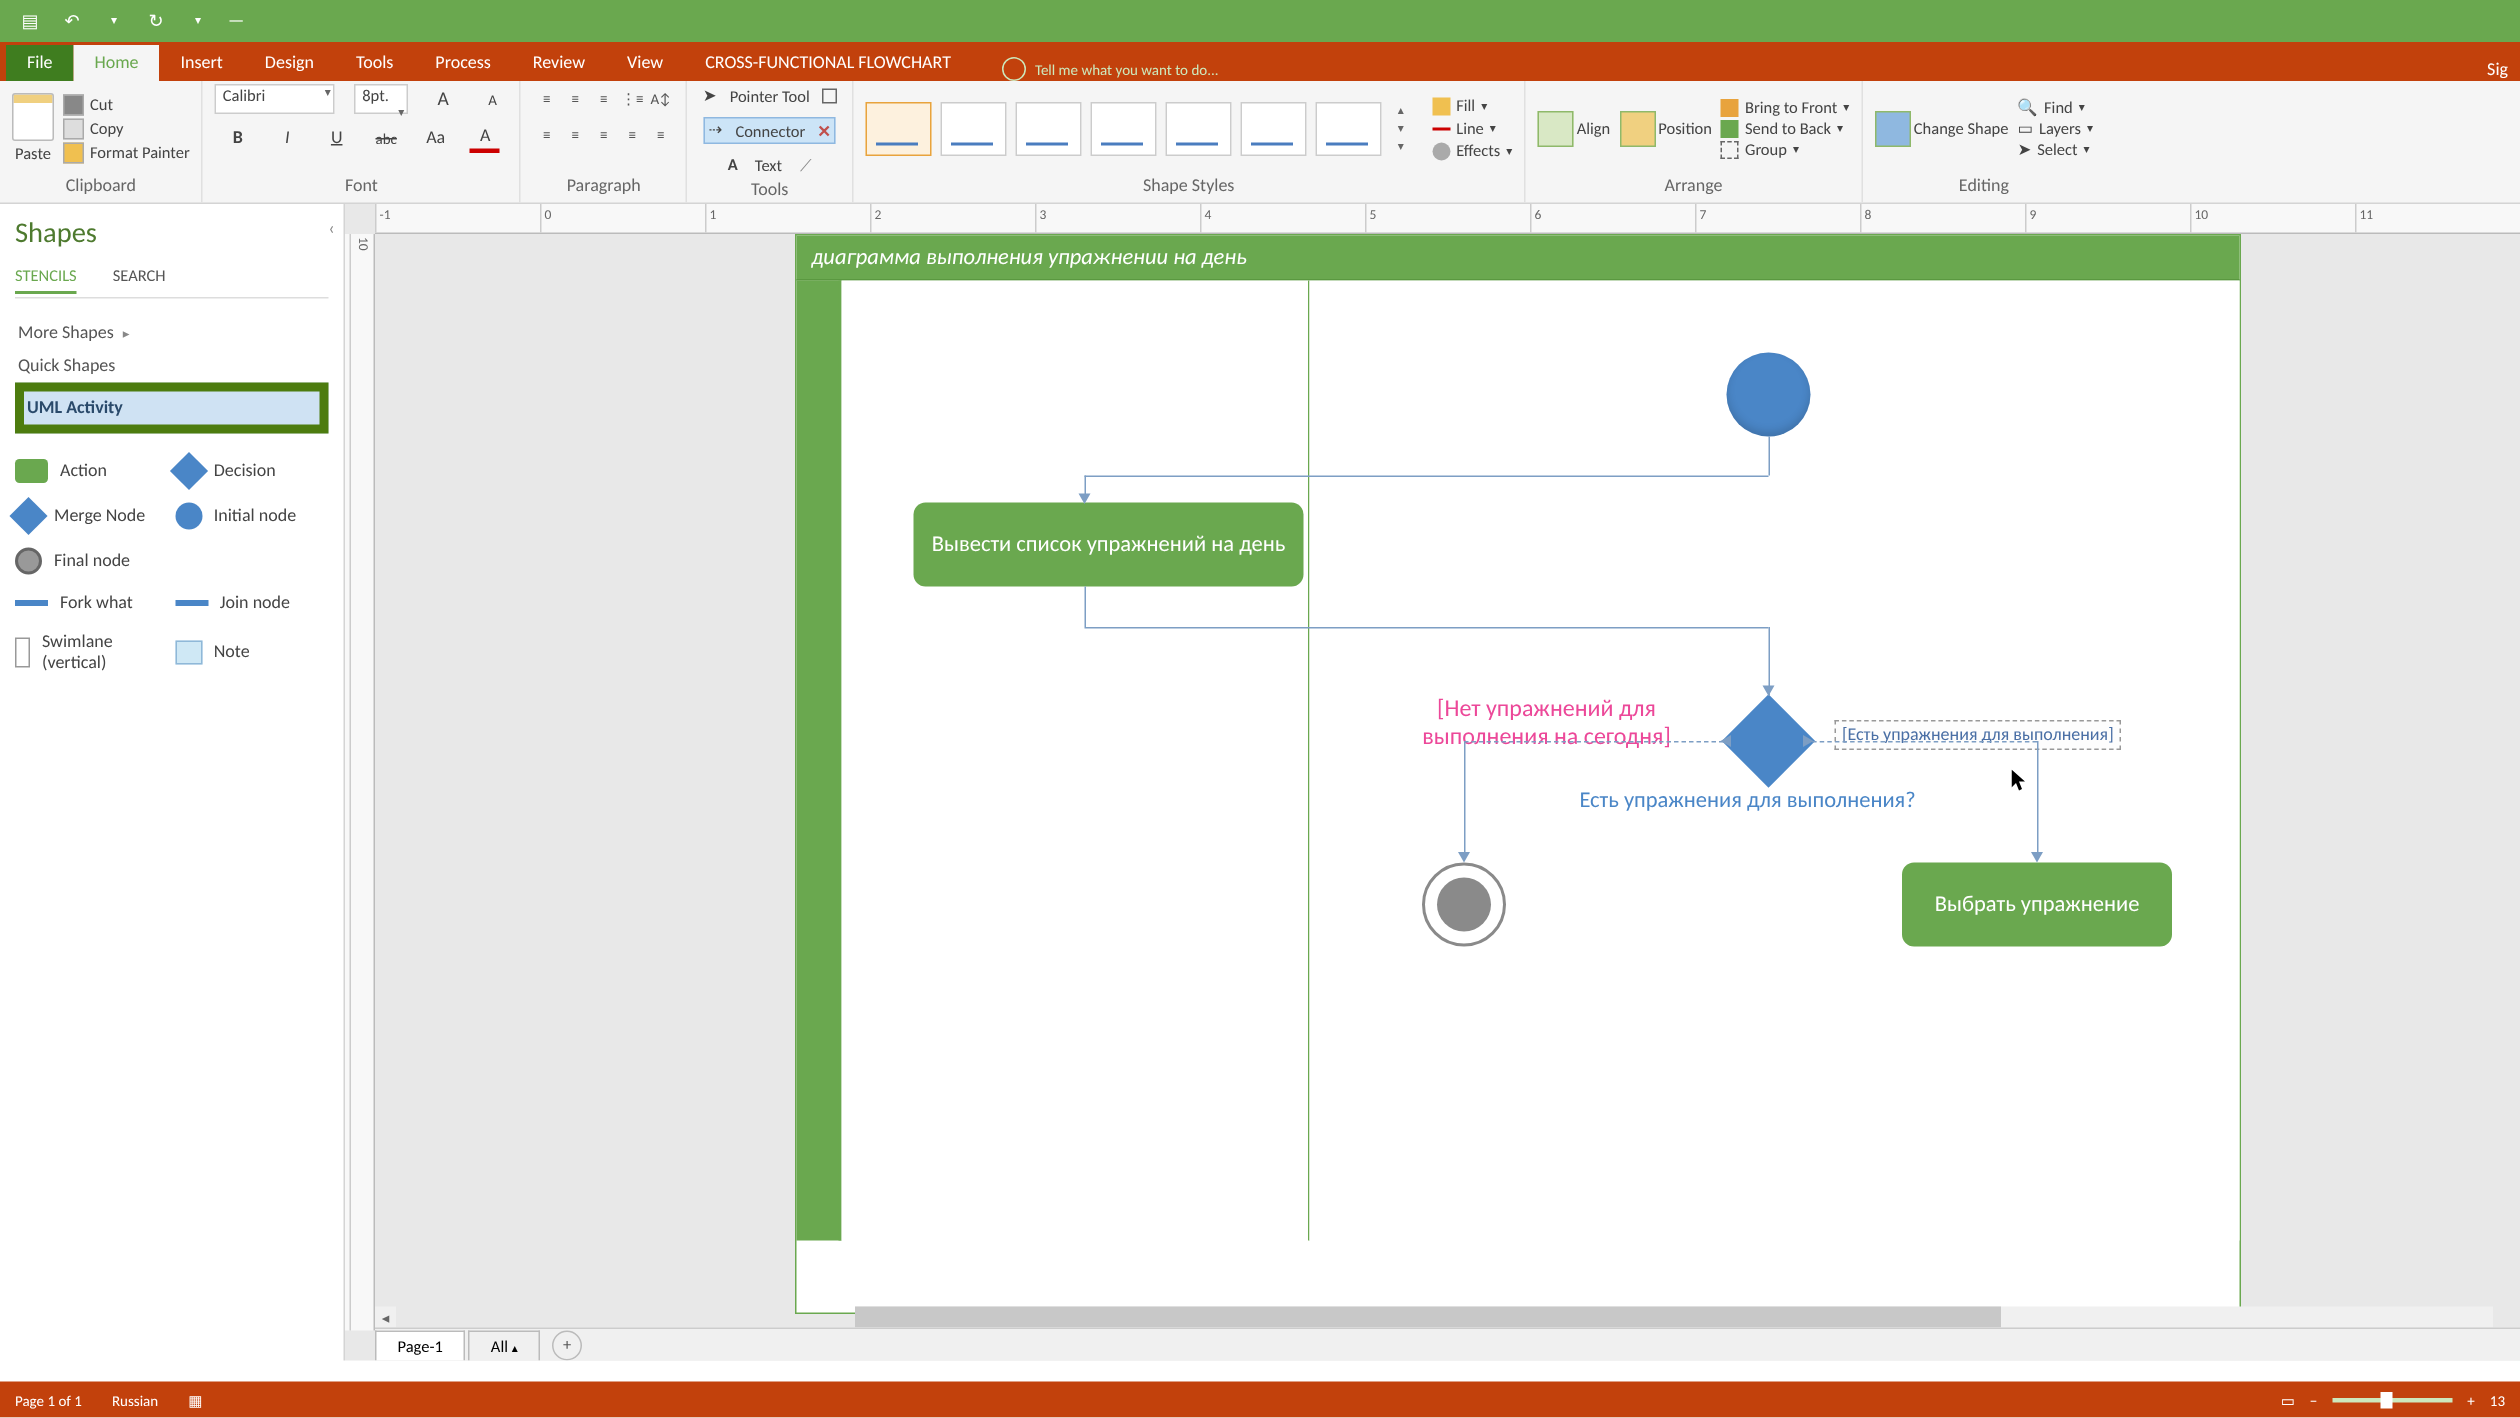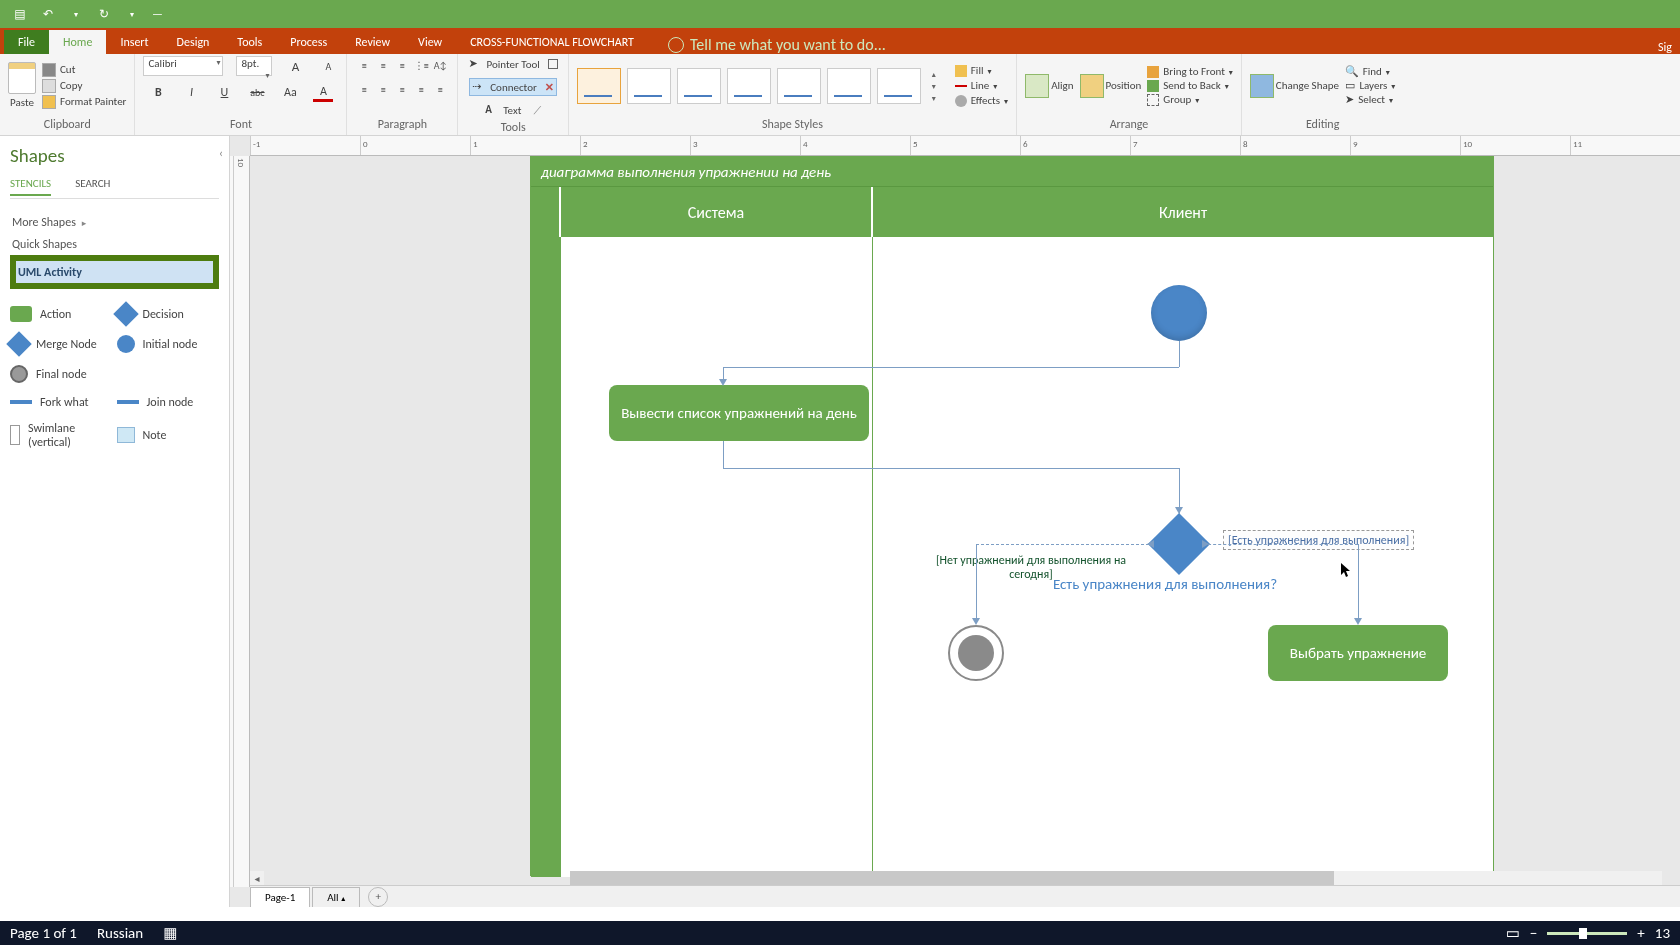--- a/index.html
+++ b/index.html
@@ -11,21 +11,21 @@
 .titlebar .qat-btn { width: 24px; height: 22px; display: flex; align-items: center; justify-content: center; color: #fff; }
 .titlebar .title { flex: 1; text-align: center; }
 .titlebar .winbtns { display: flex; gap: 16px; padding-right: 16px; }
 
 
 .ribbon-tabs { background: #c2410c; height: 26px; display: flex; align-items: flex-end; padding-left: 4px; font-size: 12px; }
 .ribbon-tabs .tab { padding: 5px 14px; color: #fff; cursor: pointer; }
 .ribbon-tabs .tab.file { background: #3f7d1f; }
 .ribbon-tabs .tab.active { background: #f5f5f5; color: #6aa84f; }
 .ribbon-tabs .tab.funcflow { text-transform: uppercase; }
-.ribbon-tabs .tellme { margin-left: 20px; color: #cde8bc; font-size: 16px; display: flex; align-items: center; gap: 6px; }
+.ribbon-tabs .tellme { margin-left: 20px; color: #cde8bc; font-size: 10px; display: flex; align-items: center; gap: 6px; }
 .ribbon-tabs .tellme::before { content: ""; width: 14px; height: 14px; border: 1px solid #cde8bc; border-radius: 50%; display: inline-block; position: relative; }
 .ribbon-tabs .signin { margin-left: auto; padding-right: 8px; color: #fff; font-size: 12px; }
 
 
 .ribbon { background: #f5f5f5; height: 82px; border-bottom: 1px solid #d4d4d4; display: flex; font-size: 11px; }
 .rgroup { border-right: 1px solid #e0e0e0; padding: 2px 8px; display: flex; flex-direction: column; justify-content: space-between; position: relative; }
 .rgroup .label { text-align: center; color: #666; font-size: 12px; padding: 2px 0; }
 .rgroup .body { flex: 1; display: flex; align-items: center; gap: 6px; }
 
 .paste-btn { display: flex; flex-direction: column; align-items: center; gap: 2px; color: #444; }
@@ -115,34 +115,34 @@
 .lane-body-spacer { width: 30px; background: #6aa84f; border-right: 2px solid #6aa84f; }
 .lane1 { width: 312px; border-right: 1.5px solid #6aa84f; position: relative; background: #fff; }
 .lane2 { flex: 1; position: relative; background: #fff; }
 
 
 .initial-node { position: absolute; width: 56px; height: 56px; background: #4a86c7; border-radius: 50%; box-shadow: inset 0 -3px 6px rgba(0,0,0,0.15); }
 .action-box { position: absolute; background: #6aa84f; color: #fff; border-radius: 8px; display: flex; align-items: center; justify-content: center; text-align: center; font-size: 15px; padding: 8px; }
 .decision-node { position: absolute; width: 44px; height: 44px; background: #4a86c7; transform: rotate(45deg); }
 .final-node { position: absolute; width: 56px; height: 56px; border-radius: 50%; border: 2.5px solid #8a8a8a; display: flex; align-items: center; justify-content: center; }
 .final-node::after { content: ""; width: 36px; height: 36px; background: #8a8a8a; border-radius: 50%; }
-.conn-label { position: absolute; font-size: 12px; color: #14532d; text-align: center; margin-top: 40px; }
+.conn-label { position: absolute; font-size: 16px; color: #ec4899; text-align: center; }
 .decision-q { position: absolute; color: #4a86c7; font-size: 15px; }
 .editing-label { position: absolute; border: 1px dashed #999; padding: 2px 4px; background: #fdfdfd; font-size: 12px; color: #4a6fa5; }
 
 .cursor-ptr { position: absolute; width: 12px; height: 16px; pointer-events: none; }
 
 
 .page-tabs { position: absolute; left: 20px; bottom: 0; height: 22px; display: flex; align-items: center; font-size: 11px; background: #f0f0f0; right: 0; border-top: 1px solid #ccc; }
 .page-tab { padding: 3px 14px; background: #fff; border: 1px solid #bbb; border-bottom: none; margin-right: 2px; }
 .page-tab.all { background: #f0f0f0; }
 .page-new { width: 20px; height: 20px; border: 1px solid #bbb; border-radius: 50%; display: flex; align-items: center; justify-content: center; margin-left: 6px; color: #555; }
 
 
-.statusbar { position: absolute; bottom: 0; left: 0; right: 0; height: 22px; background: #0f172a; display: flex; align-items: center; font-size: 15px; color: #fff; padding: 12px 10px; gap: 20px; }
+.statusbar { position: absolute; bottom: 0; left: 0; right: 0; height: 22px; background: #c2410c; display: flex; align-items: center; font-size: 10px; color: #fff; padding: 12px 10px; gap: 20px; }
 .statusbar .right { margin-left: auto; display: flex; gap: 10px; align-items: center; }
 .zoom-slider { width: 80px; height: 3px; background: #cde8bc; position: relative; }
 .zoom-slider::after { content: ""; position: absolute; left: 40%; top: -4px; width: 8px; height: 11px; background: #fff; }
 
 .arrow-head { position: absolute; width: 0; height: 0; }
 .arrow-down { border-left: 4px solid transparent; border-right: 4px solid transparent; border-top: 7px solid #7d9ec4; }
 .arrow-left { border-top: 4px solid transparent; border-bottom: 4px solid transparent; border-right: 7px solid #7d9ec4; }
 .arrow-right-head { border-top: 4px solid transparent; border-bottom: 4px solid transparent; border-left: 7px solid #7d9ec4; }
 </style>
 </head>
@@ -429,25 +429,20 @@
         <div class="tick">10</div>
         <div class="tick">11</div>
     </div>
     <div class="ruler-v">
       <div class="tick">10</div>
         <div class="tick">9</div>
     </div>
     <div class="canvas">
       <div class="page">
         <div class="page-title-bar">диаграмма выполнения упражнении на день</div>
-        <div class="lanes-header">
-          <div class="lane-spacer"></div>
-          <div class="lane-h" style="flex:0 0 312px">Система</div>
-          <div class="lane-h">Клиент</div>
-        </div>
         <div class="lanes-body">
           <div class="lane-body-spacer"></div>
           <div class="lane1">
             <div class="action-box" style="left:48px;top:148px;width:260px;height:56px">Вывести список упражнений на день</div>
           </div>
           <div class="lane2">
             <div class="initial-node" style="left:278px;top:48px"></div>
             <div class="decision-node" style="left:284px;top:285px"></div>
             <div class="conn-label" style="left:58px;top:276px;width:200px">[Нет упражнений для выполнения на сегодня]</div>
             <div class="editing-label" style="left:350px;top:293px">[Есть упражнения для выполнения]</div>

